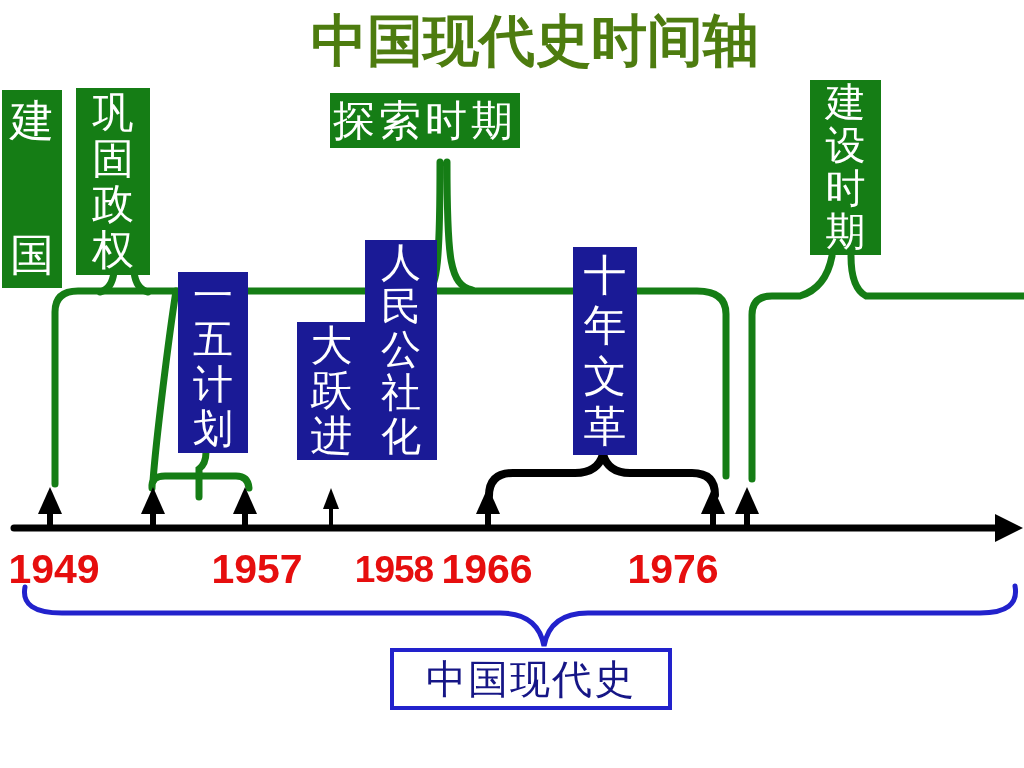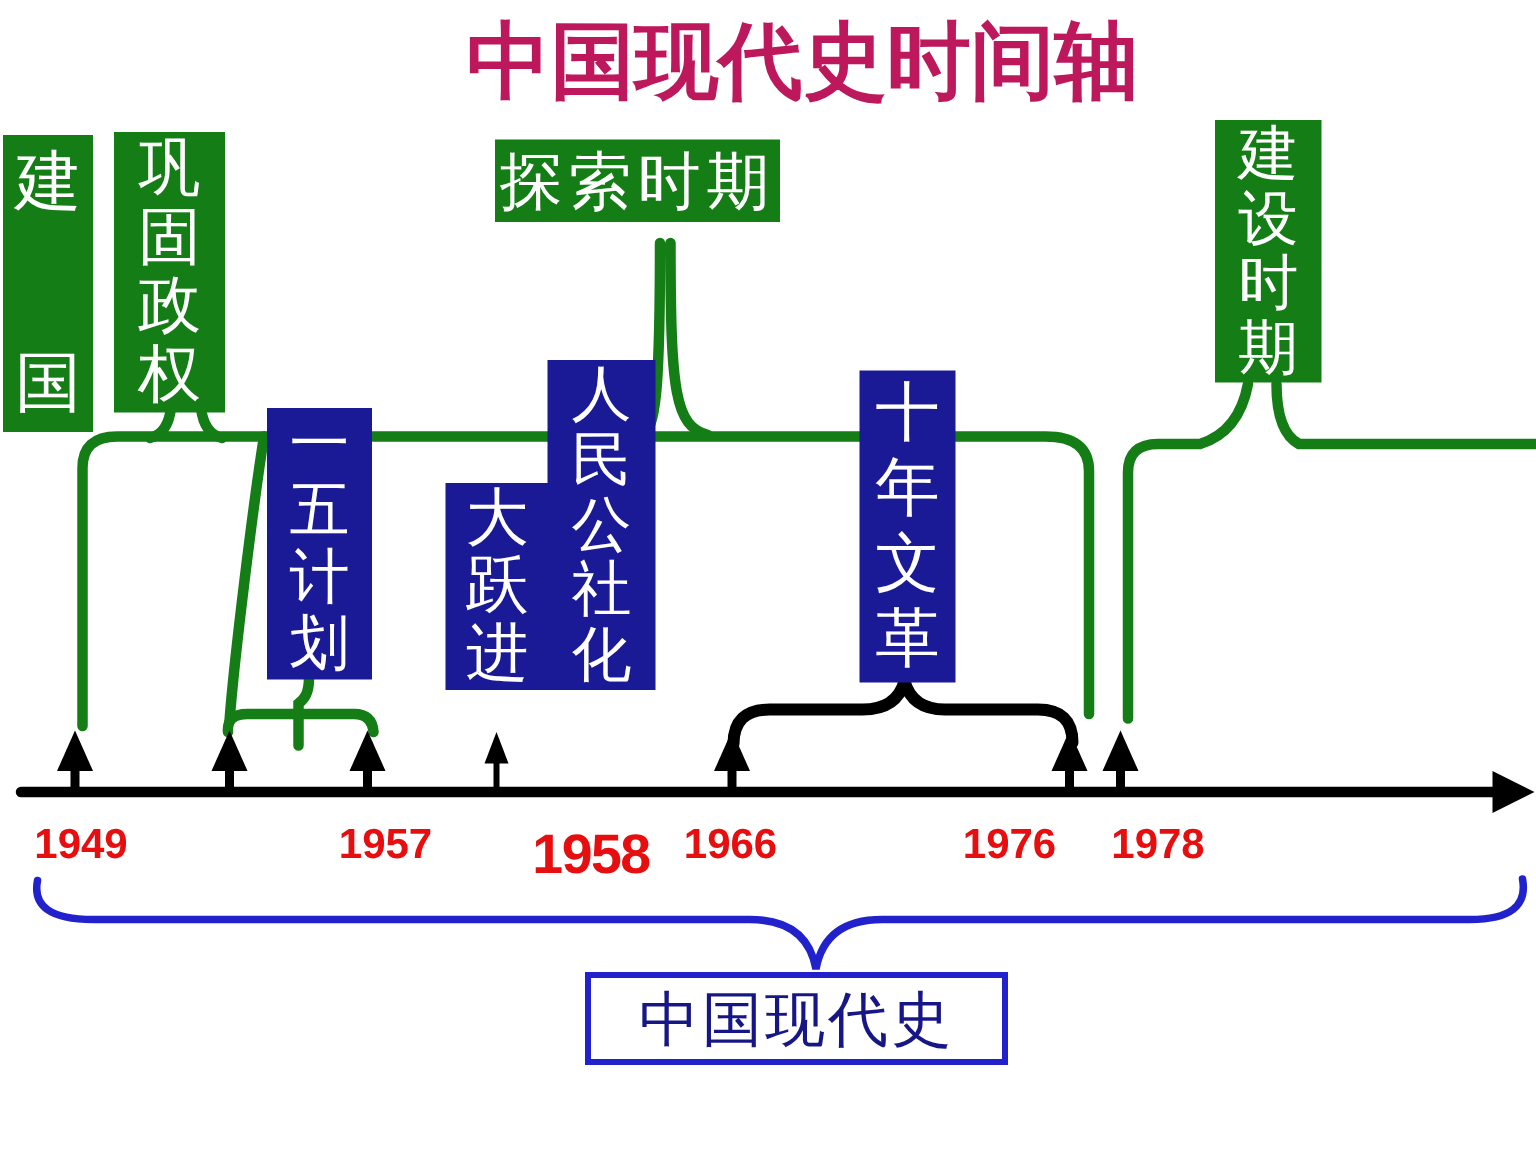--- a/index.html
+++ b/index.html
@@ -9,32 +9,32 @@
   html,body{margin:0;padding:0;background:#ffffff;}
   #slide{position:relative;width:1024px;height:768px;background:#ffffff;overflow:hidden;
          font-family:"Liberation Serif", serif;}
   #curves{position:absolute;left:0;top:0;z-index:1;}
   .gstroke{stroke:var(--green);stroke-width:7;fill:none;stroke-linecap:round;}
   .kstroke{stroke:var(--ink);fill:none;stroke-linecap:round;}
   .bstroke{stroke:var(--brace_blue);stroke-width:5;fill:none;stroke-linecap:round;}
   .kfill{fill:var(--ink);stroke:none;}
 
   .title{position:absolute;top:4px;left:535px;transform:translateX(-50%);
-         white-space:nowrap;font-size:56px;font-weight:700;color:#be185d;z-index:3;}
+         white-space:nowrap;font-size:56px;font-weight:700;color:#4d7c0f;z-index:3;}
 
   .vbox{position:absolute;z-index:2;color:#ffffff;display:flex;flex-direction:column;
         align-items:center;justify-content:space-evenly;}
   .vbox span{display:block;line-height:1;}
   .pbox{background:var(--green);}
   .ebox{background:var(--event_blue);}
   .hbox{position:absolute;z-index:2;background:var(--green);color:#ffffff;
         display:flex;align-items:center;justify-content:center;}
 
   .year{position:absolute;z-index:2;transform:translateX(-50%);color:var(--year_red);
-        font-family:"Liberation Sans", sans-serif;font-weight:700;font-size:28px;
+        font-family:"Liberation Sans", sans-serif;font-weight:700;font-size:41px;
         line-height:1;white-space:nowrap;}
   .year-sm{font-size:37px;font-weight:900;letter-spacing:-1px;margin-left:42px;}
 
   .summary{position:absolute;left:390px;top:648px;width:282px;height:62px;z-index:2;
            background:#ffffff;border:4px solid var(--brace_blue);box-sizing:border-box;
            display:flex;align-items:center;justify-content:center;
            color:var(--summary_text);font-size:40px;letter-spacing:2px;}
 </style>
 </head>
 <body>
@@ -136,17 +136,16 @@
       <span>年</span>
       <span>文</span>
       <span>革</span>
     </div>
 
   <div class="year" style="left:54px;top:549px;">1949</div>
   <div class="year" style="left:257px;top:549px;text-align:center;">1957</div>
   <div class="year year-sm" style="left:352px;top:551px;">1958</div>
   <div class="year" style="left:487px;top:549px;">1966</div>
   <div class="year" style="left:673px;top:549px;">1976</div>
-  <div class="year" style="left:772px;top:549px;">1978</div>
 
   <div class="summary">中国现代史</div>
 
 </div>
 
 </body></html>

